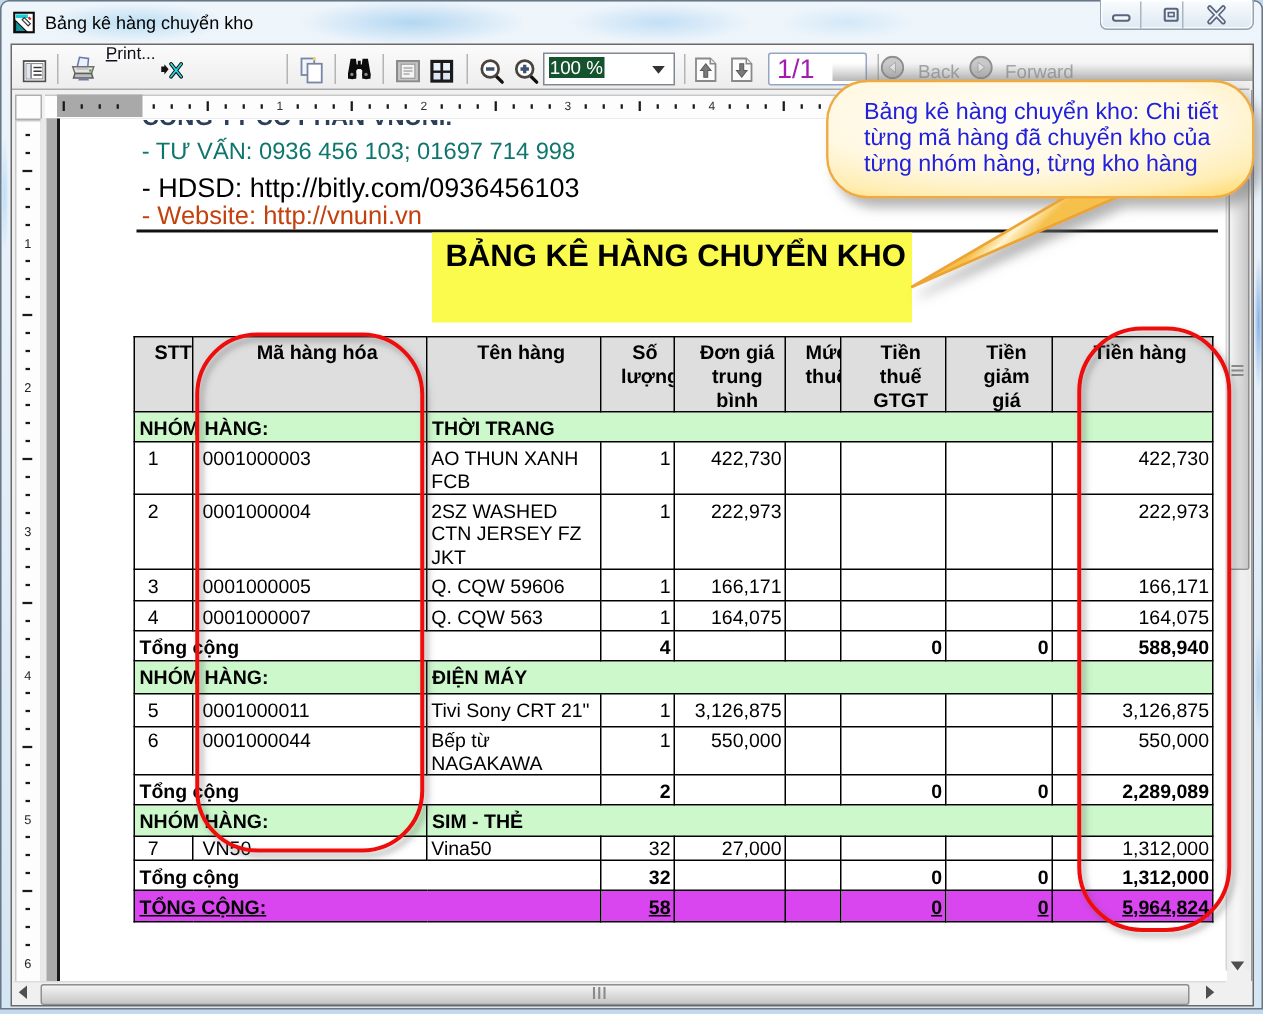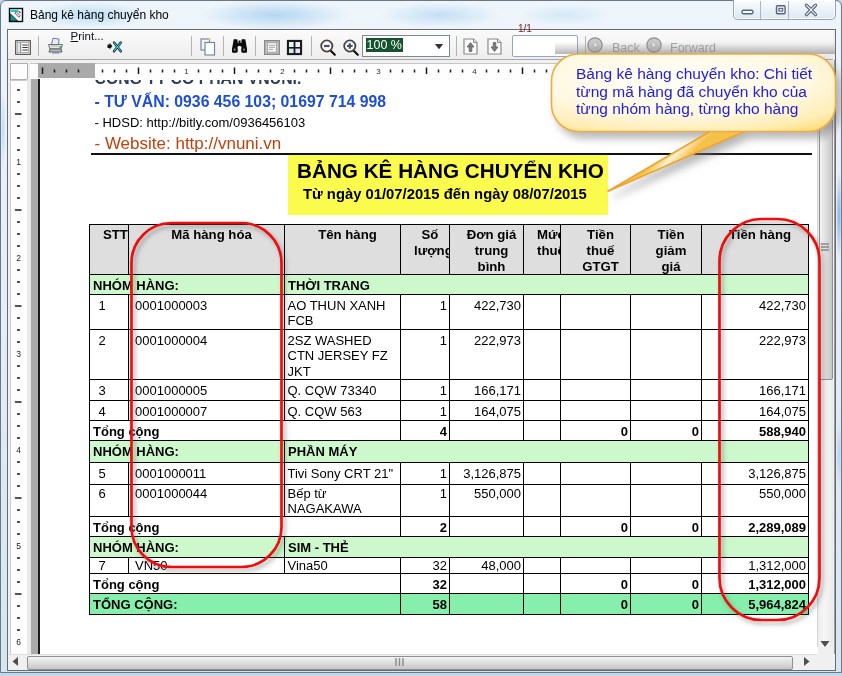--- a/index.html
+++ b/index.html
@@ -148,21 +148,21 @@
   <path d="M10.5 1 L10.5 4.5 L14 4.5" fill="#e8e8e8" stroke="#8a8a8a" stroke-width="1"></path>
   <path d="M7.5 4.5 L11 9 L8.8 9 L8.8 13.5 L6.2 13.5 L6.2 9 L4 9 Z" fill="#7a7a7a" stroke="#5a5a5a" stroke-width=".7"></path>
 </svg>
 <svg class="abs" style="left:486.5px;top:38px" width="15" height="17" viewBox="0 0 15 17">
   <path d="M1 1 L10.5 1 L14 4.5 L14 16 L1 16 Z" fill="#fcfcfc" stroke="#8a8a8a" stroke-width="1.2"></path>
   <path d="M10.5 1 L10.5 4.5 L14 4.5" fill="#e8e8e8" stroke="#8a8a8a" stroke-width="1"></path>
   <path d="M7.5 13.5 L11 9 L8.8 9 L8.8 4.5 L6.2 4.5 L6.2 9 L4 9 Z" fill="#7a7a7a" stroke="#5a5a5a" stroke-width=".7"></path>
 </svg>
 
 <div class="abs" style="left:512px;top:35px;width:64px;height:20px;background:#fff;border:1px solid #93a6c4;border-radius:2px;"></div>
-<div class="abs nw" style="left:518px;top:23px;font-size:10px;color:#7f1d1d;">1/1</div>
+<div class="abs nw" style="left:518px;top:36px;font-size:18px;color:#a21caf;">1/1</div>
 
 <svg class="abs" style="left:587px;top:37px" width="16" height="16" viewBox="0 0 17 17">
   <circle cx="8.5" cy="8.5" r="7.6" fill="#c9c9c9" stroke="#8f8f8f" stroke-width="1.3"></circle>
   <path d="M10.6 4.8 L6 8.5 L10.6 12.2 V4.8 Z" fill="#ededed" stroke="#a0a0a0" stroke-width=".6"></path>
 </svg>
 <div class="abs nw" style="left:612px;top:41px;font-size:12.5px;color:#a2a6aa;">Back</div>
 <svg class="abs" style="left:646px;top:37px" width="16" height="16" viewBox="0 0 17 17">
   <circle cx="8.5" cy="8.5" r="7.6" fill="#c9c9c9" stroke="#8f8f8f" stroke-width="1.3"></circle>
   <path d="M6.4 4.8 L11 8.5 L6.4 12.2 V4.8 Z" fill="#ededed" stroke="#a0a0a0" stroke-width=".6"></path>
 </svg>
@@ -289,27 +289,26 @@
   </svg>
 
 <div class="abs" style="left:27px;top:79px;width:4px;height:575px;background:#e9e9e9;"></div>
 <div class="abs" style="left:31px;top:79px;width:7px;height:575px;background:#a9a9a9;"></div>
 <div class="abs" style="left:38px;top:79px;width:2px;height:575px;background:#1a1a1a;"></div>
 
 <div class="abs" style="left:40px;top:79px;width:777.5px;height:575px;background:#ffffff;"></div>
 
 <div class="abs" style="left:39.5px;top:80px;width:778px;height:574px;overflow:hidden;">
   <div class="abs nw" style="left:55px;top:-10px;font-size:15.8px;font-weight:bold;color:#2c3e5a;">CÔNG TY CỔ PHẦN VNUNI.</div>
-  <div class="abs nw" style="left:55px;top:13px;font-size:15.8px;font-weight:bold;color:#1d4ed8;">- TƯ VẤN: 0936 456 103; 01697 714 998</div>
-  <div class="abs nw" style="left:55px;top:35px;font-size:13px;color:#000;">- HDSD: http://bitly.com/0936456103</div>
+  <div class="abs nw" style="left:55px;top:13px;font-size:15.8px;font-weight:normal;color:#0f766e;">- TƯ VẤN: 0936 456 103; 01697 714 998</div>
+  <div class="abs nw" style="left:55px;top:35px;font-size:18px;color:#000;">- HDSD: http://bitly.com/0936456103</div>
   <div class="abs nw" style="left:55px;top:54px;font-size:17px;color:#c2410c;">- Website: http://vnuni.vn</div>
   <div class="abs" style="left:51px;top:73px;width:721px;height:1.5px;background:#111;"></div>
   <div class="abs" style="left:248px;top:74.5px;width:320px;height:60px;background:#fbfb4d;"></div>
   <div class="abs nw" style="left:257.5px;top:79px;font-size:20.7px;font-weight:bold;color:#000;">BẢNG KÊ HÀNG CHUYỂN KHO</div>
-  <div class="abs nw" style="left:263.5px;top:106px;font-size:14.8px;font-weight:bold;color:#000;">Từ ngày 01/07/2015 đến ngày 08/07/2015</div>
 </div>
 
 <table class="abs" id="rpt" style="left:89px;top:224px;border-collapse:collapse;table-layout:fixed;width:719px;font-size:13px;color:#000;">
 <colgroup>
   <col style="width:39px">
       <col style="width:156px">
       <col style="width:116px">
   <col style="width:49px">
       <col style="width:74px">
       <col style="width:37px">
@@ -351,21 +350,21 @@
         <td class="r">1</td>
         <td class="r">222,973</td>
         <td></td>
         <td></td>
         <td></td>
         <td class="r">222,973</td>
       </tr>
 <tr style="height:21px">
         <td class="c">3</td>
         <td class="l">0001000005</td>
-        <td class="l">Q. CQW 73340</td>
+        <td class="l">Q. CQW 59606</td>
         <td class="r">1</td>
         <td class="r">166,171</td>
         <td></td>
         <td></td>
         <td></td>
         <td class="r">166,171</td>
       </tr>
 <tr style="height:20px">
         <td class="c">4</td>
         <td class="l">0001000007</td>
@@ -381,21 +380,21 @@
         <td colspan="3" class="l2">Tổng cộng</td>
         <td class="r">4</td>
         <td></td>
         <td></td>
         <td class="r">0</td>
         <td class="r">0</td>
         <td class="r">588,940</td>
       </tr>
 <tr class="grp" style="height:22px">
         <td colspan="2">NHÓM HÀNG:</td>
-        <td colspan="7">PHẦN MÁY</td>
+        <td colspan="7">ĐIỆN MÁY</td>
       </tr>
 <tr style="height:22px">
         <td class="c">5</td>
         <td class="l">0001000011</td>
         <td class="l">Tivi Sony CRT 21"</td>
         <td class="r">1</td>
         <td class="r">3,126,875</td>
         <td></td>
         <td></td>
         <td></td>
@@ -423,21 +422,21 @@
       </tr>
 <tr class="grp" style="height:21px">
         <td colspan="2">NHÓM HÀNG:</td>
         <td colspan="7">SIM - THẺ</td>
       </tr>
 <tr class="r7" style="height:16px">
         <td class="c">7</td>
         <td class="l">VN50</td>
         <td class="l">Vina50</td>
         <td class="r">32</td>
-        <td class="r">48,000</td>
+        <td class="r">27,000</td>
         <td></td>
         <td></td>
         <td></td>
         <td class="r">1,312,000</td>
       </tr>
 <tr class="tot" style="height:20px">
         <td colspan="3" class="l2">Tổng cộng</td>
         <td class="r">32</td>
         <td></td>
         <td></td>
@@ -454,21 +453,21 @@
         <td class="r">0</td>
         <td class="r">5,964,824</td>
       </tr>
 </tbody>
 </table>
 <style>
   #rpt td{border:1px solid #000;padding:2.5px 3px 0 3px;vertical-align:top;line-height:15.4px;overflow:hidden;}
   #rpt .hd td{background:#dedede;font-weight:bold;text-align:center;font-size:13.2px;line-height:15.8px;padding-top:2px;padding-left:13px;}
   #rpt .grp td{background:#ccf8cc;font-weight:bold;}
   #rpt .tot td, #rpt .gnd td{font-weight:bold;}
-  #rpt .gnd td{background:#86efac;}
+  #rpt .gnd td{background:#d946ef;text-decoration:underline;}
   #rpt td.c{padding-left:8.5px;}
   #rpt td.r{text-align:right;padding-right:2px;}
   #rpt td.l{padding-left:6px;}
   #rpt td.l:nth-child(3){padding-left:2.5px;}
   #rpt td.l2{}
   #rpt tr.r6 td{line-height:14.9px;padding-top:1.5px;}
   #rpt tr.r7 td{line-height:13px;padding-top:1px;}
 </style>
 
 <div class="abs" style="left:817px;top:60px;width:15px;height:587px;background:linear-gradient(90deg,#ececec,#f7f7f7 40%,#eaeaea);border-left:1px solid #d5d5d5;"></div>

